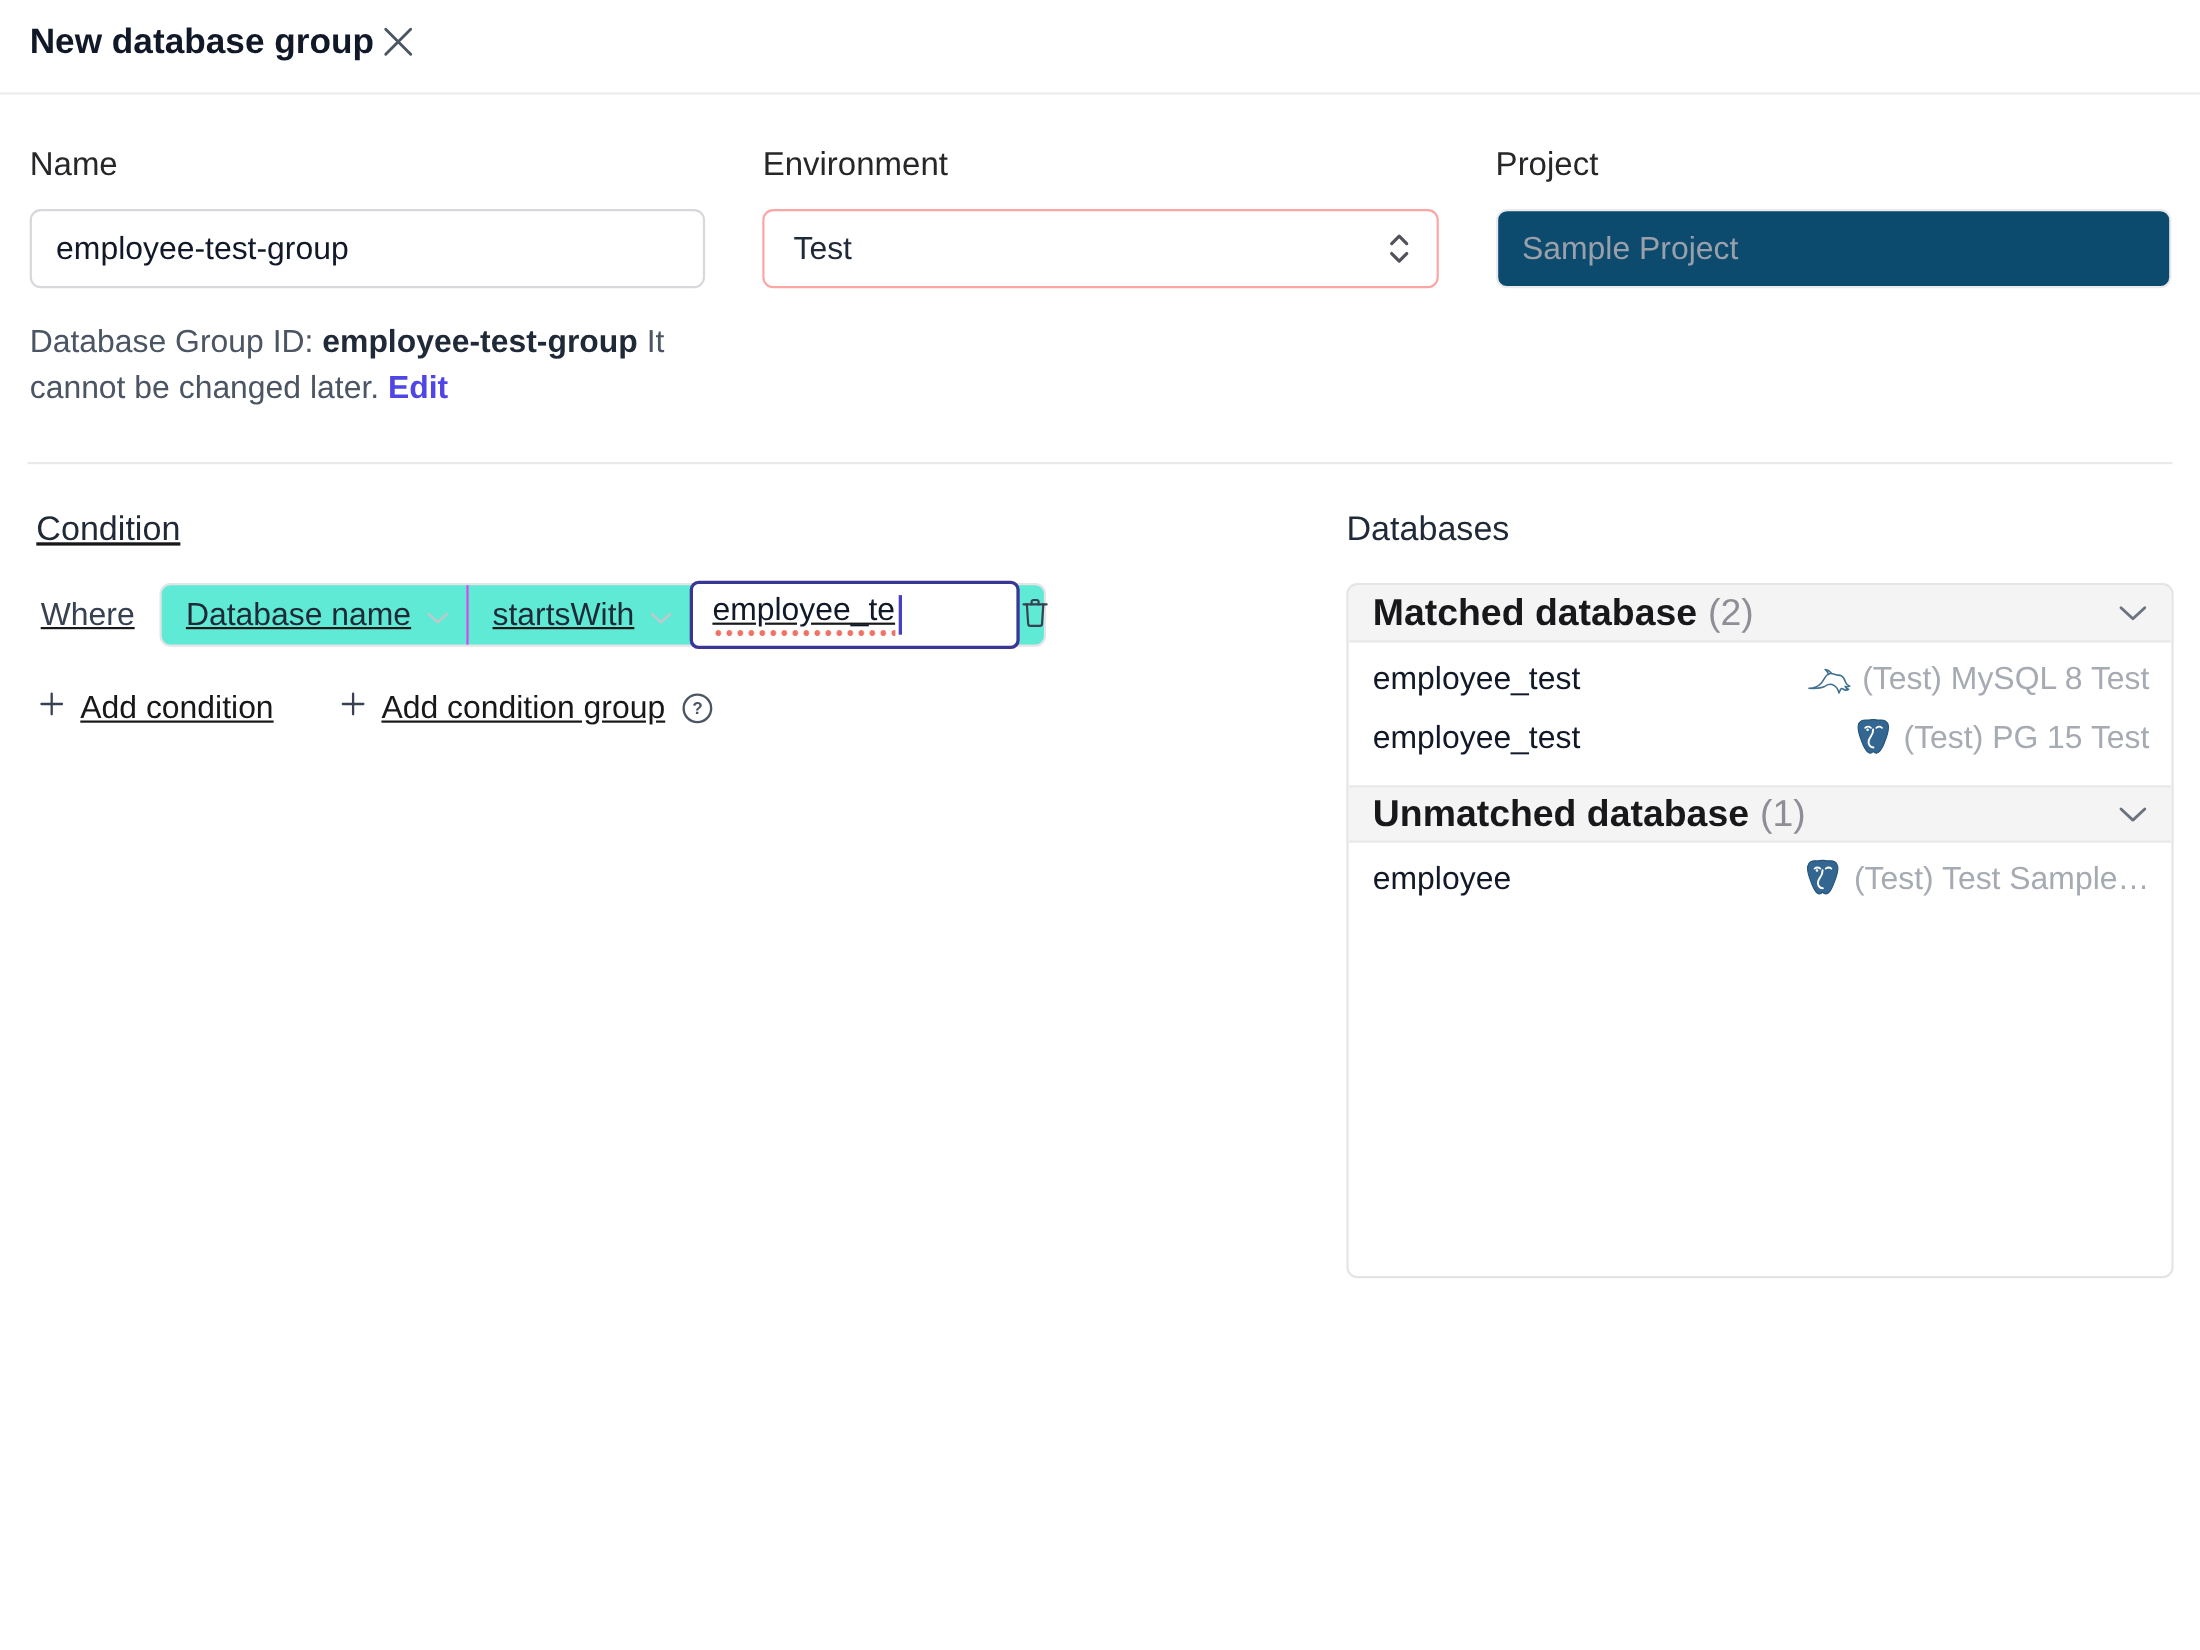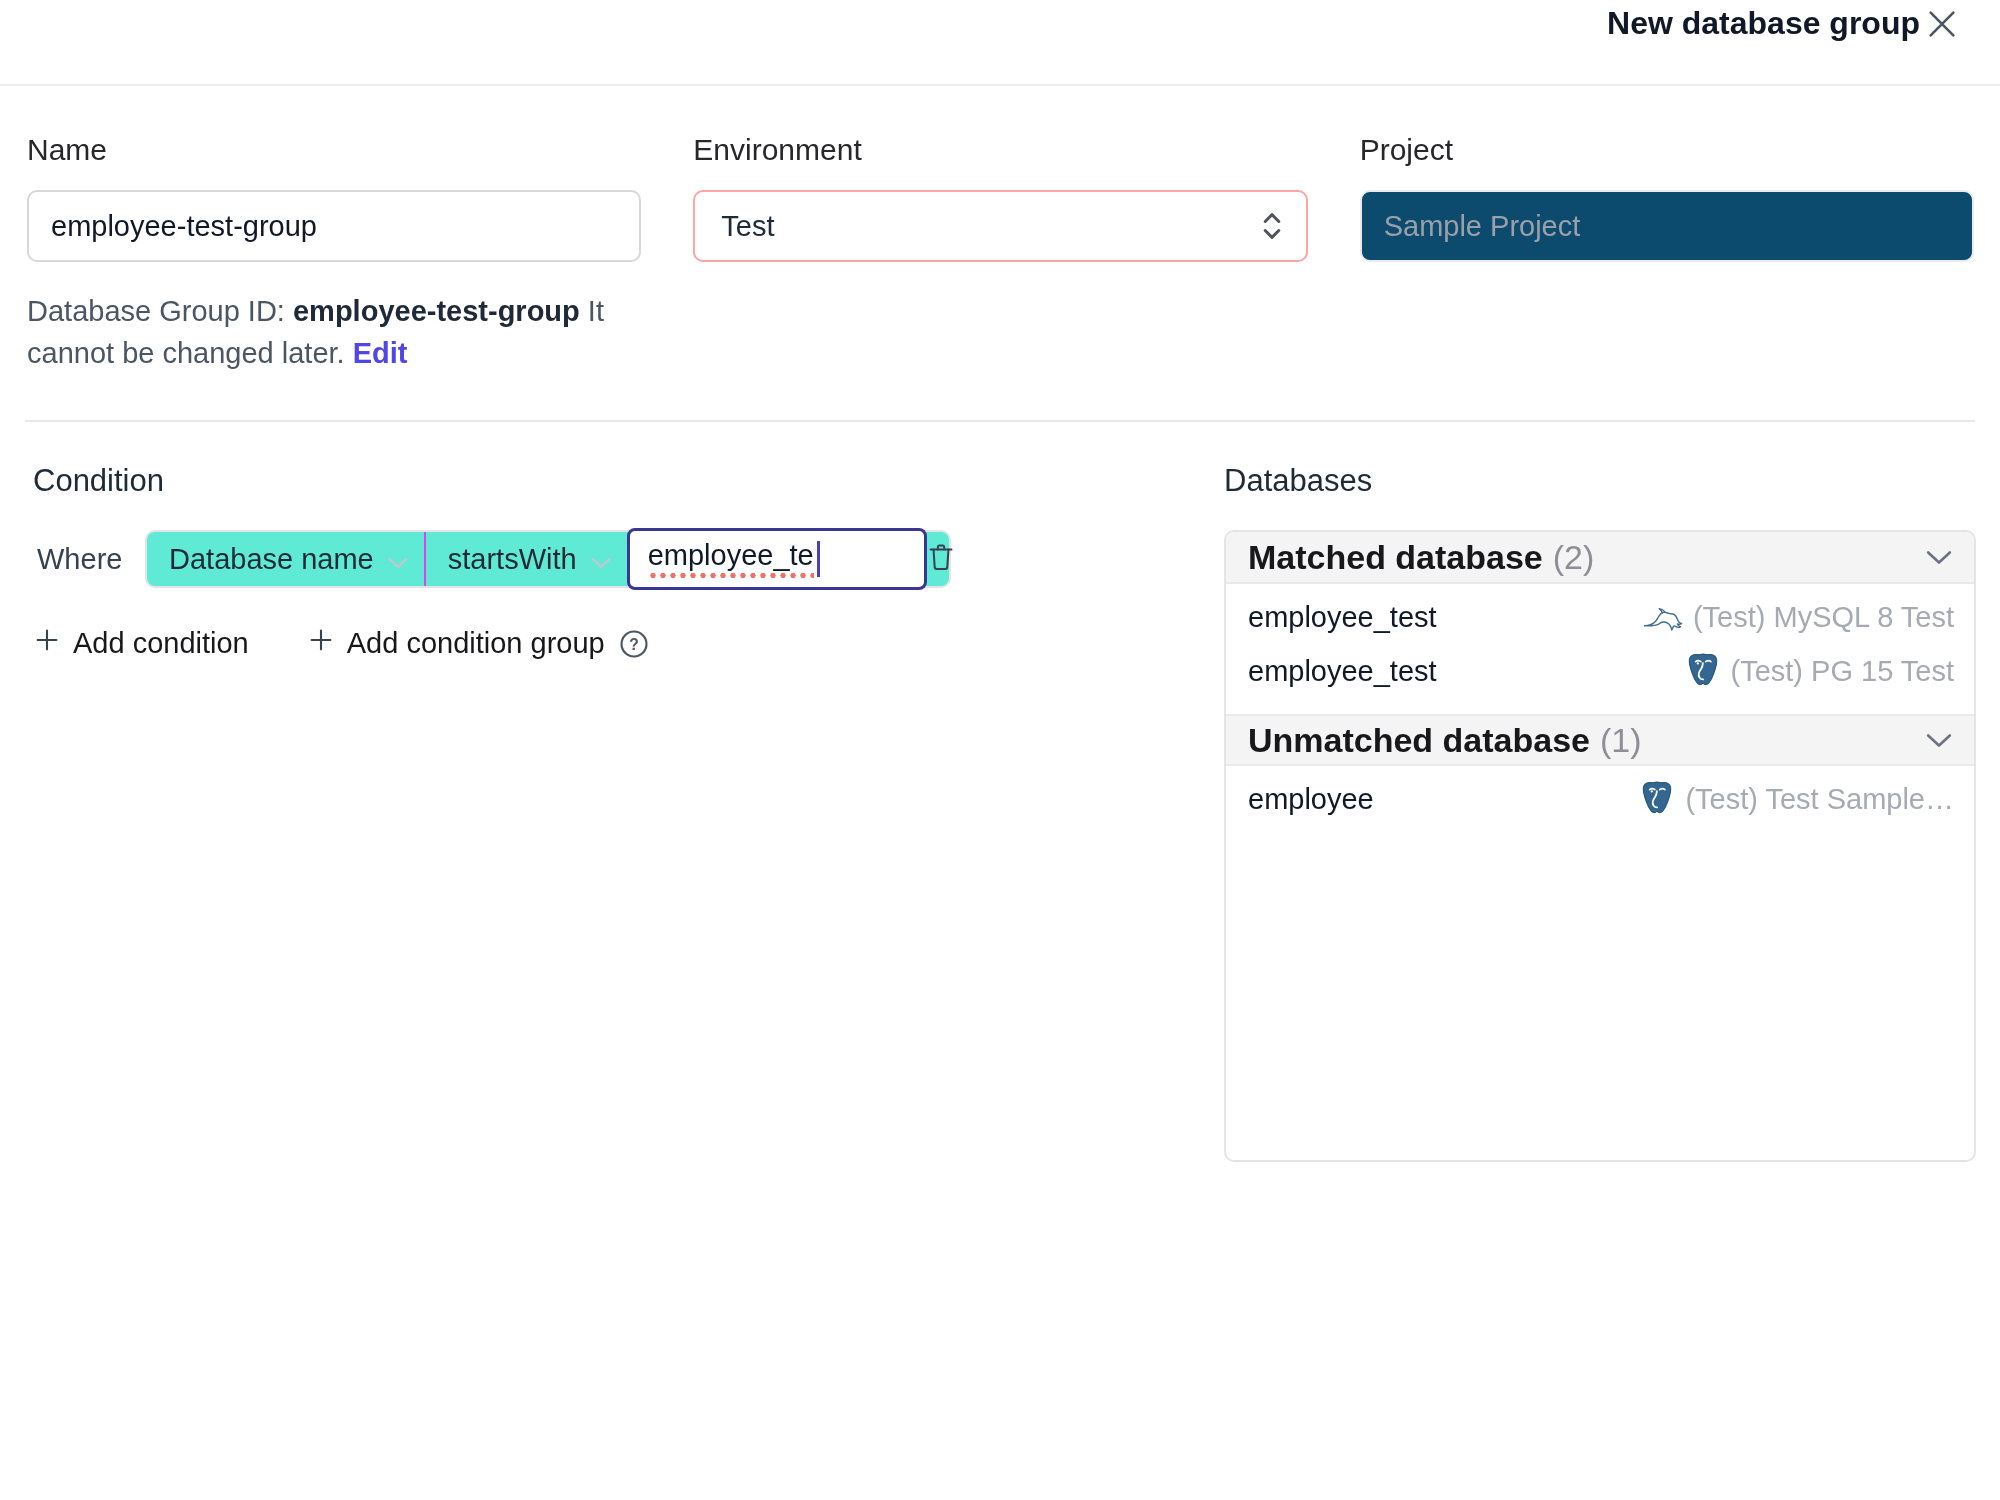--- a/index.html
+++ b/index.html
@@ -5,22 +5,22 @@
   * { box-sizing: border-box; }
   html,body { margin:0; padding:0; }
   body {
     width:2000px; height:1500px; background:#ffffff; overflow:hidden;
     font-family:"Liberation Sans", sans-serif; color:#18181b; position:relative;
   }
 
   
   .dlg-header {
     height:86px; border-bottom:2px solid #ececee;
-    display:flex; align-items:flex-start; justify-content:flex-end;
-    padding:2px 36px 0 27px;
+    display:flex; align-items:flex-start; justify-content:flex-start;
+    padding:16px 36px 0 27px;
   }
   .dlg-title { font-size:32px; font-weight:700; color:#111827; line-height:42px; }
   .close-btn { width:44px; height:44px; display:flex; align-items:center; justify-content:center; cursor:pointer; margin-top:2px; }
 
   
   .form-grid {
     display:grid; grid-template-columns:1fr 1fr 1fr; column-gap:52px;
     padding:46px 26px 0 27px; align-items:start;
   }
   .field-label { font-size:30px; font-weight:500; color:#27272a; margin-bottom:22px; line-height:36px; }
@@ -37,21 +37,21 @@
   }
   .select-arrows { position:absolute; right:22px; top:50%; transform:translateY(-50%); display:flex; }
   .hint { margin-top:28px; font-size:29px; line-height:42px; color:#4b5563; max-width:648px; }
   .hint .hint-id { color:#1f2937; font-weight:700; }
   .hint .edit-link { color:#4f46e5; font-weight:600; cursor:pointer; }
 
   .h-divider { border:none; border-top:2px solid #e9e9eb; margin:46px 25px 0 25px; }
 
   
   .columns { display:flex; align-items:flex-start; padding:40px 24px 0 27px; }
-  .left-col { flex:1; padding-left:6px; }
+  .left-col { flex:1; padding-left:6px;text-decoration:underline; }
   .right-col { width:752px; margin-left:40px; }
   .section-heading { font-size:31px; font-weight:500; color:#1f2937; line-height:38px; margin:0 0 30px 0; }
 
   
   .cond-row { display:flex; align-items:center; }
   .where-label { font-size:29px; color:#374151; width:112px; padding-left:4px; }
   .cond-box {
     display:flex; align-items:center; height:58px; border:2px solid #e4e4e7;
     border-radius:10px; background:#5eead4; width:806px;
   }

